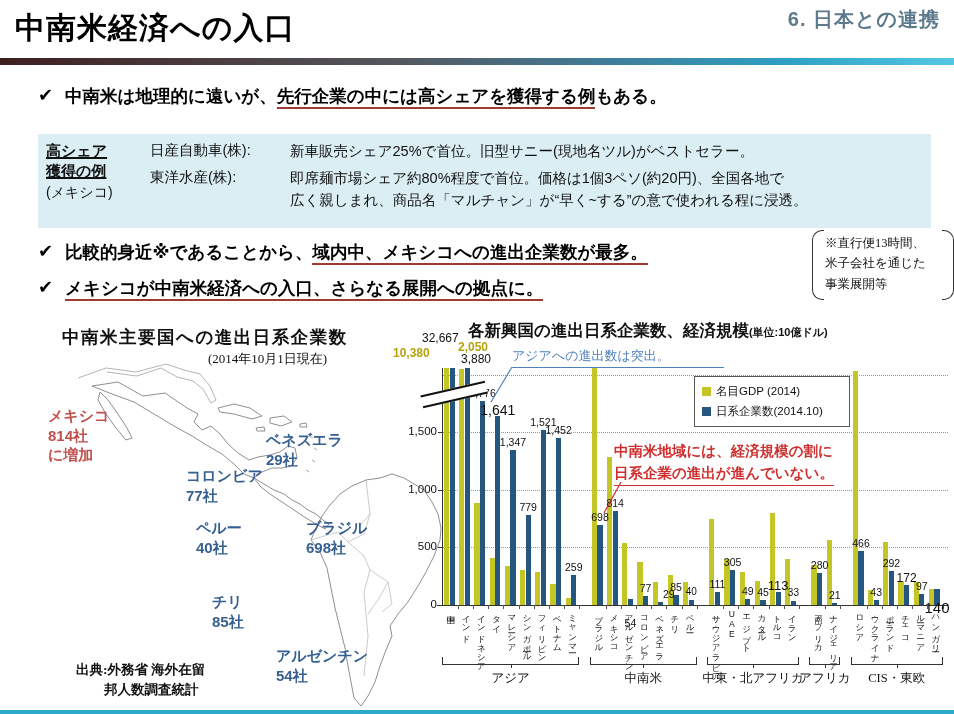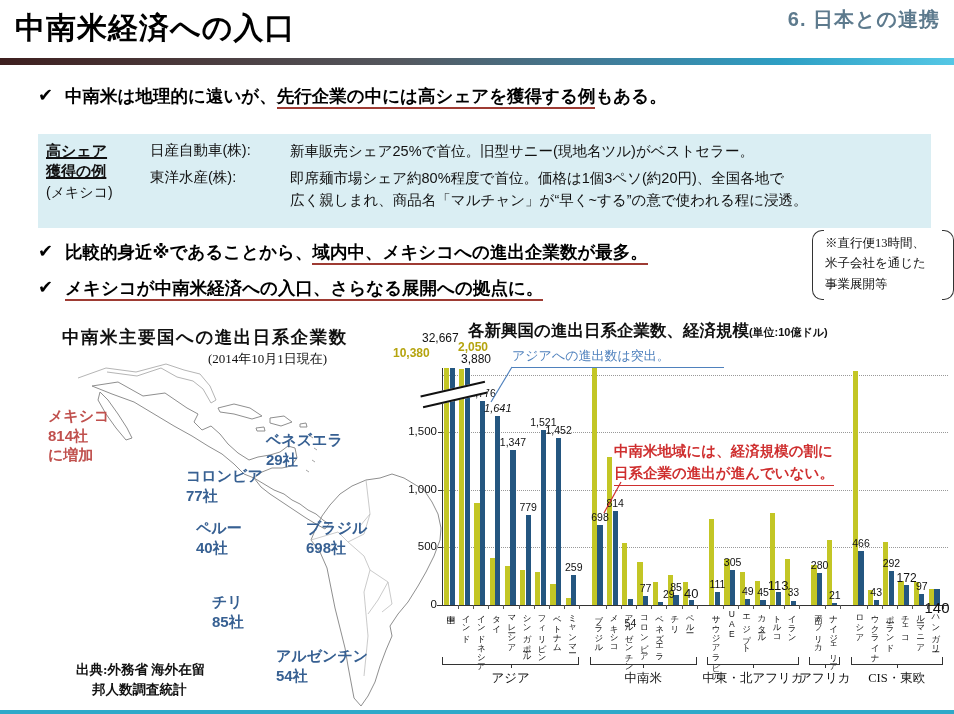--- a/index.html
+++ b/index.html
@@ -32,21 +32,21 @@
   .paren.r{right:0;border-right:1.5px solid #333;border-top:1.5px solid #333;border-bottom:1.5px solid #333;border-radius:0 10px 10px 0;}
   
   .map-title{left:62px;top:325px;font-size:17.5px;font-weight:bold;letter-spacing:1.5px;
              font-family:"Liberation Serif","DejaVu Serif",serif;}
   .map-subtitle{left:208px;top:350px;font-size:13px;font-family:"Liberation Serif","DejaVu Serif",serif;}
   .map-label{position:absolute;font-weight:bold;font-size:15px;line-height:1.3;}
   .map-label.blue{color:#376092;}
   .map-label.red{color:#c0504d;}
   .map-source{left:76px;top:660px;font-size:13.5px;font-weight:bold;line-height:1.5;
               font-family:"Liberation Serif","DejaVu Serif",serif;}
-  .map-source .l2{margin-left:16px;}
+  .map-source .l2{margin-left:28px;}
   
   .chart-title{left:468px;top:320px;white-space:nowrap;}
   .chart-title .main{font-size:16.5px;font-weight:bold;}
   .chart-title .unit{font-size:11px;font-weight:bold;}
   .legend{left:694px;top:376px;width:156px;background:#fff;border:1.5px solid #595959;
           padding:5px 7px;box-sizing:border-box;z-index:7;}
   .legend-row{display:flex;align-items:center;gap:5px;font-size:11.5px;line-height:1.7;}
   .legend-swatch{width:9px;height:9px;flex:none;}
   .ann-asia{left:512px;top:347px;width:212px;font-size:13px;color:#4f81bd;
             border-bottom:1.5px solid #4f81bd;padding-bottom:2px;z-index:6;}
@@ -207,21 +207,21 @@
       <div style="position: absolute; left: 464.8px; top: 368px; width: 5.2px; height: 237px; background: rgb(36, 86, 128);"></div>
       <div style="position: absolute; left: 461.8px; top: 609px; font-size: 8.5px; line-height: 1.05; color: rgb(17, 17, 17); white-space: nowrap; writing-mode: vertical-rl; text-orientation: upright;">インド</div>
       <div style="position: absolute; left: 472.9px; top: 605px; width: 1px; height: 4px; background: rgb(85, 85, 85);"></div>
       <div style="position: absolute; left: 474.4px; top: 502.607px; width: 5.2px; height: 102.393px; background: rgb(195, 198, 37);"></div>
       <div style="position: absolute; left: 480px; top: 400.674px; width: 5.2px; height: 204.326px; background: rgb(36, 86, 128);"></div>
       <div style="position: absolute; left: 482.6px; top: 386.674px; font-size: 10.5px; color: rgb(17, 17, 17); white-space: nowrap; transform: translateX(-50%); z-index: 4;">1,776</div>
       <div style="position: absolute; left: 477px; top: 609px; font-size: 8.5px; line-height: 1.05; color: rgb(17, 17, 17); white-space: nowrap; writing-mode: vertical-rl; text-orientation: upright;">インドネシア</div>
       <div style="position: absolute; left: 488.1px; top: 605px; width: 1px; height: 4px; background: rgb(85, 85, 85);"></div>
       <div style="position: absolute; left: 489.6px; top: 558.405px; width: 5.2px; height: 46.5947px; background: rgb(195, 198, 37);"></div>
       <div style="position: absolute; left: 495.2px; top: 416.205px; width: 5.2px; height: 188.795px; background: rgb(36, 86, 128);"></div>
-      <div style="position: absolute; left: 497.8px; top: 402.205px; font-size: 11px; color: rgb(17, 17, 17); white-space: nowrap; transform: translateX(-50%); z-index: 4; font-style: italic;">1,641</div>
+      <div style="position: absolute; left: 497.8px; top: 402.205px; font-size: 14px; color: rgb(17, 17, 17); white-space: nowrap; transform: translateX(-50%); z-index: 4;">1,641</div>
       <div style="position: absolute; left: 492.2px; top: 609px; font-size: 8.5px; line-height: 1.05; color: rgb(17, 17, 17); white-space: nowrap; writing-mode: vertical-rl; text-orientation: upright;">タイ</div>
       <div style="position: absolute; left: 503.3px; top: 605px; width: 1px; height: 4px; background: rgb(85, 85, 85);"></div>
       <div style="position: absolute; left: 504.8px; top: 566.114px; width: 5.2px; height: 38.8864px; background: rgb(195, 198, 37);"></div>
       <div style="position: absolute; left: 510.4px; top: 450.03px; width: 5.2px; height: 154.97px; background: rgb(36, 86, 128);"></div>
       <div style="position: absolute; left: 513px; top: 436.03px; font-size: 10.5px; color: rgb(17, 17, 17); white-space: nowrap; transform: translateX(-50%); z-index: 4;">1,347</div>
       <div style="position: absolute; left: 507.4px; top: 609px; font-size: 8.5px; line-height: 1.05; color: rgb(17, 17, 17); white-space: nowrap; writing-mode: vertical-rl; text-orientation: upright;">マレーシア</div>
       <div style="position: absolute; left: 518.5px; top: 605px; width: 1px; height: 4px; background: rgb(85, 85, 85);"></div>
       <div style="position: absolute; left: 520px; top: 569.565px; width: 5.2px; height: 35.435px; background: rgb(195, 198, 37);"></div>
       <div style="position: absolute; left: 525.6px; top: 515.377px; width: 5.2px; height: 89.6228px; background: rgb(36, 86, 128);"></div>
       <div style="position: absolute; left: 528.2px; top: 501.377px; font-size: 10.5px; color: rgb(17, 17, 17); white-space: nowrap; transform: translateX(-50%); z-index: 4;">779</div>
@@ -270,21 +270,21 @@
       <div style="position: absolute; left: 660.8px; top: 587.664px; font-size: 10.5px; color: rgb(17, 17, 17); white-space: nowrap; transform: translateX(-50%); z-index: 4; margin-left: 8px;">29</div>
       <div style="position: absolute; left: 655.2px; top: 609px; font-size: 8.5px; line-height: 1.05; color: rgb(17, 17, 17); white-space: nowrap; writing-mode: vertical-rl; text-orientation: upright;">ベネズエラ</div>
       <div style="position: absolute; left: 666.3px; top: 605px; width: 1px; height: 4px; background: rgb(85, 85, 85);"></div>
       <div style="position: absolute; left: 667.8px; top: 575.317px; width: 5.2px; height: 29.6825px; background: rgb(195, 198, 37);"></div>
       <div style="position: absolute; left: 673.4px; top: 595.221px; width: 5.2px; height: 9.77913px; background: rgb(36, 86, 128);"></div>
       <div style="position: absolute; left: 676px; top: 581.221px; font-size: 10.5px; color: rgb(17, 17, 17); white-space: nowrap; transform: translateX(-50%); z-index: 4;">85</div>
       <div style="position: absolute; left: 670.4px; top: 609px; font-size: 8.5px; line-height: 1.05; color: rgb(17, 17, 17); white-space: nowrap; writing-mode: vertical-rl; text-orientation: upright;">チリ</div>
       <div style="position: absolute; left: 681.5px; top: 605px; width: 1px; height: 4px; background: rgb(85, 85, 85);"></div>
       <div style="position: absolute; left: 683px; top: 581.645px; width: 5.2px; height: 23.3549px; background: rgb(195, 198, 37);"></div>
       <div style="position: absolute; left: 688.6px; top: 600.398px; width: 5.2px; height: 4.60194px; background: rgb(36, 86, 128);"></div>
-      <div style="position: absolute; left: 691.2px; top: 586.398px; font-size: 13px; color: rgb(17, 17, 17); white-space: nowrap; transform: translateX(-50%); z-index: 4;">40</div>
+      <div style="position: absolute; left: 691.2px; top: 586.398px; font-size: 10px; color: rgb(17, 17, 17); white-space: nowrap; transform: translateX(-50%); z-index: 4;">40</div>
       <div style="position: absolute; left: 685.6px; top: 609px; font-size: 8.5px; line-height: 1.05; color: rgb(17, 17, 17); white-space: nowrap; writing-mode: vertical-rl; text-orientation: upright;">ペルー</div>
       <div style="position: absolute; left: 696.7px; top: 605px; width: 1px; height: 4px; background: rgb(85, 85, 85);"></div>
       <div style="position: absolute; left: 589.8px; top: 657px; width: 105px; height: 7px; border-left: 1px solid rgb(51, 51, 51); border-right: 1px solid rgb(51, 51, 51); border-bottom: 1px solid rgb(51, 51, 51);"></div>
       <div style="position: absolute; left: 643.3px; top: 664px; width: 1px; height: 4px; background: rgb(51, 51, 51);"></div>
       <div style="position: absolute; left: 643.3px; top: 670px; transform: translateX(-50%); font-size: 12.5px; white-space: nowrap; color: rgb(17, 17, 17); font-family: &quot;Liberation Serif&quot;, &quot;DejaVu Serif&quot;, serif;">中南米</div>
       <div style="position: absolute; left: 709.2px; top: 519.174px; width: 5.2px; height: 85.8262px; background: rgb(195, 198, 37);"></div>
       <div style="position: absolute; left: 714.8px; top: 592.23px; width: 5.2px; height: 12.7704px; background: rgb(36, 86, 128);"></div>
       <div style="position: absolute; left: 717.4px; top: 578.23px; font-size: 10.5px; color: rgb(17, 17, 17); white-space: nowrap; transform: translateX(-50%); z-index: 4;">111</div>
       <div style="position: absolute; left: 711.8px; top: 609px; font-size: 8.5px; line-height: 1.05; color: rgb(17, 17, 17); white-space: nowrap; writing-mode: vertical-rl; text-orientation: upright;">サウジアラビア</div>
       <div style="position: absolute; left: 722.9px; top: 605px; width: 1px; height: 4px; background: rgb(85, 85, 85);"></div>
@@ -361,20 +361,30 @@
       <div style="position: absolute; left: 942.5px; top: 605px; width: 1px; height: 4px; background: rgb(85, 85, 85);"></div>
       <div style="position: absolute; left: 850.8px; top: 657px; width: 89.8px; height: 7px; border-left: 1px solid rgb(51, 51, 51); border-right: 1px solid rgb(51, 51, 51); border-bottom: 1px solid rgb(51, 51, 51);"></div>
       <div style="position: absolute; left: 896.7px; top: 664px; width: 1px; height: 4px; background: rgb(51, 51, 51);"></div>
       <div style="position: absolute; left: 896.7px; top: 670px; transform: translateX(-50%); font-size: 12.5px; white-space: nowrap; color: rgb(17, 17, 17); font-family: &quot;Liberation Serif&quot;, &quot;DejaVu Serif&quot;, serif;">CIS・東欧</div>
       <div style="position: absolute; left: 422px; top: 331px; font-size: 12px; white-space: nowrap; color: rgb(17, 17, 17); z-index: 6;">32,667</div>
       <div style="position: absolute; left: 393px; top: 346px; font-size: 12px; white-space: nowrap; color: rgb(181, 164, 15); z-index: 6; font-weight: bold;">10,380</div>
       <div style="position: absolute; left: 458px; top: 340px; font-size: 12px; white-space: nowrap; color: rgb(181, 164, 15); z-index: 6; font-weight: bold;">2,050</div>
       <div style="position: absolute; left: 461px; top: 352px; font-size: 12px; white-space: nowrap; color: rgb(17, 17, 17); z-index: 6;">3,880</div>
     </div>
 
+  <div class="abs legend">
+    <div class="legend-row">
+      <span class="legend-swatch" style="background: rgb(195, 198, 37);"></span>
+      <span>名目GDP (2014)</span>
+    </div>
+    <div class="legend-row">
+      <span class="legend-swatch" style="background: rgb(36, 86, 128);"></span>
+      <span>日系企業数(2014.10)</span>
+    </div>
+  </div>
 
   <div class="abs ann-asia">アジアへの進出数は突出。</div>
   <div class="abs ann-latam">
     <div>中南米地域には、経済規模の割に</div>
     <div class="l2">日系企業の進出が進んでいない。</div>
   </div>
 
   <svg class="abs" style="left:0;top:0;z-index:6;pointer-events:none;" width="954" height="714">
     <line x1="512" y1="367" x2="491" y2="402" stroke="#4f81bd" stroke-width="1.2"></line>
     <line x1="621" y1="482" x2="604" y2="513" stroke="#cf2f2f" stroke-width="1.2"></line>

